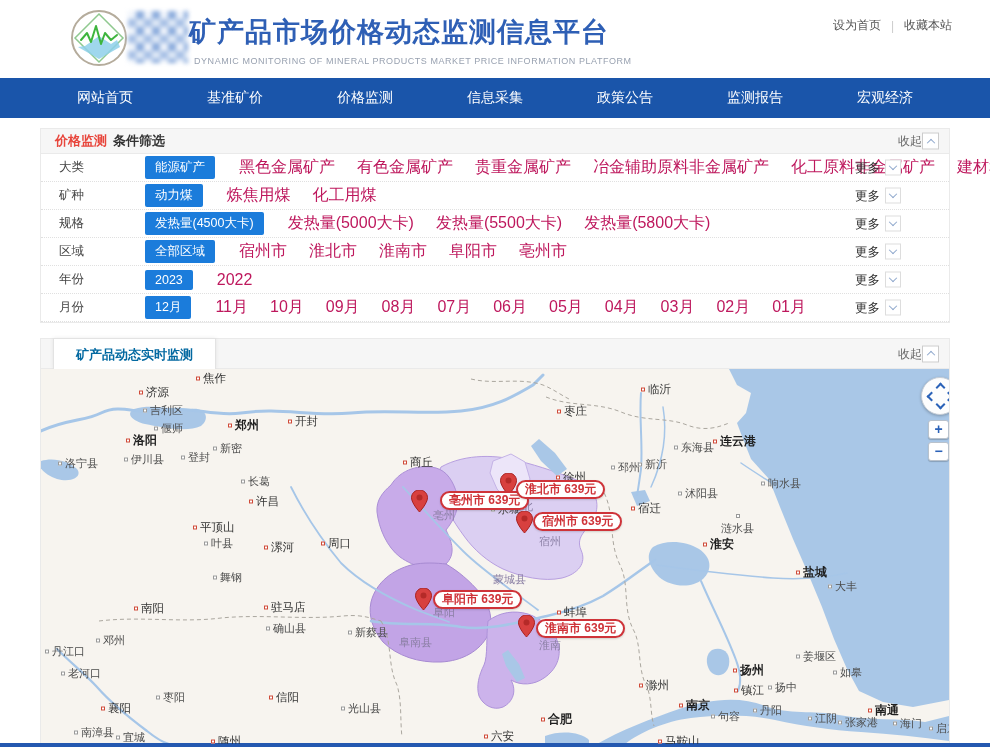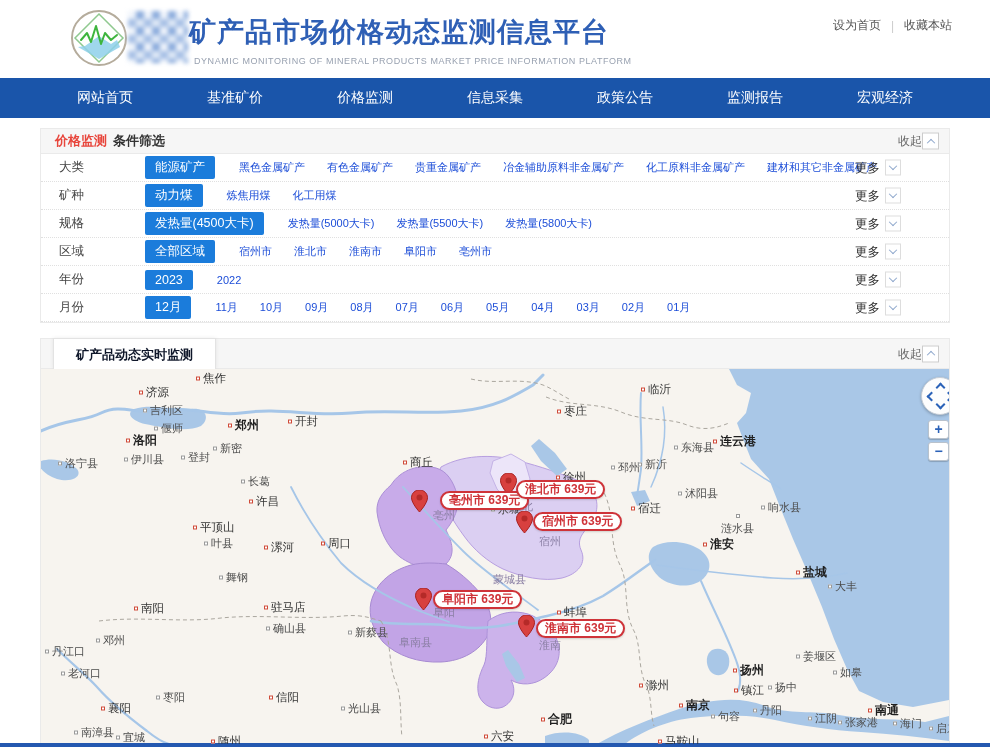--- a/index.html
+++ b/index.html
@@ -40,30 +40,30 @@
     display:flex; align-items:center; justify-content:center; }
   .chev { width:6px; height:6px; border-left:1px solid #8fa8cc; border-top:1px solid #8fa8cc; display:block; }
   .chev.up { transform:rotate(45deg) translate(1px,1px); }
   .chev.down { transform:rotate(225deg) translate(1px,1px); }
 
   .frow { display:flex; align-items:center; min-height:28px; padding:0 110px 0 18px;
     border-bottom:1px dotted #e0e0e0; position:relative; white-space:nowrap; }
   .flabel { width:86px; font-size:12.5px; color:#444; flex:none; }
   .chip { background:#1b7cdb; color:#fff; border:none; font-size:12.5px; padding:3px 10px;
     border-radius:2px; margin-right:24px; cursor:pointer; font-family:inherit; flex:none; }
-  .fopt { font-size:11px; color:#1d4ed8; margin-right:22px; cursor:pointer; }
+  .fopt { font-size:16px; color:#be185d; margin-right:22px; cursor:pointer; }
   .more { position:absolute; right:48px; top:50%; transform:translateY(-50%);
     display:flex; align-items:center; gap:5px; color:#333; font-size:12.5px; cursor:pointer; }
   .more .chev-box { width:16px; height:16px; border-color:#ddd; }
 
   
   .monitor-panel { top:338px; }
   .mband { height:30px; background:#f6f6f6; border-bottom:1px solid #eaeaea; position:relative; }
   .mtab { position:absolute; left:12px; top:-1px; height:31px; line-height:31px; background:#fff;
-    border:1px solid #e3e3e3; border-bottom:none; padding:0 22px; color:#0f172a;
+    border:1px solid #e3e3e3; border-bottom:none; padding:0 22px; color:#0369a1;
     font-weight:bold; font-size:13px; box-shadow:0 0 4px rgba(0,0,0,.08); cursor:pointer; }
   .map { position:relative; width:908px; height:375px; overflow:hidden; background:#f7f4ef; cursor:grab; }
   .map svg.bg { position:absolute; left:0; top:0; }
 
   .map-city { position:absolute; display:flex; align-items:center; gap:3px; white-space:nowrap;
     transform:translateY(-50%); font-size:11px; color:#4c4c4c; z-index:5; }
   .map-city .marker { width:4px; height:4px; background:#fff; border:1px solid #999; flex:none; }
   .map-city.city { color:#333; font-size:11.5px; }
   .map-city.city .marker { border-color:#cf4a38; }
   .map-city.bold { font-weight:bold; font-size:12px; color:#1f1f1f; }
@@ -349,21 +349,21 @@
           <span class="cname">叶县</span>
         </div>
         <div class="map-city city" style="left: 223px; top: 178px;">
           <i class="marker"></i>
           <span class="cname">漯河</span>
         </div>
         <div class="map-city city" style="left: 280px; top: 174px;">
           <i class="marker"></i>
           <span class="cname">周口</span>
         </div>
-        <div class="map-city county" style="left: 178px; top: 208px;">
+        <div class="map-city county" style="left: 172px; top: 208px;">
           <i class="marker"></i>
           <span class="cname">舞钢</span>
         </div>
         <div class="map-city city" style="left: 93px; top: 239px;">
           <i class="marker"></i>
           <span class="cname">南阳</span>
         </div>
         <div class="map-city city" style="left: 223px; top: 238px;">
           <i class="marker"></i>
           <span class="cname">驻马店</span>
@@ -449,21 +449,21 @@
           <span class="cname">永城</span>
         </div>
         <div class="map-city county" style="left: 637px; top: 124px;">
           <i class="marker"></i>
           <span class="cname">沭阳县</span>
         </div>
         <div class="map-city city" style="left: 590px; top: 139px;">
           <i class="marker"></i>
           <span class="cname">宿迁</span>
         </div>
-        <div class="map-city county" style="left: 720px; top: 114px; margin-top: 24px;">
+        <div class="map-city county" style="left: 720px; top: 114px;">
           <i class="marker"></i>
           <span class="cname">响水县</span>
         </div>
         <div class="map-city county" style="left: 680px; top: 156px; flex-direction: column;">
           <i class="marker"></i>
           <span class="cname">涟水县</span>
         </div>
         <div class="map-city city bold" style="left: 662px; top: 175px;">
           <i class="marker"></i>
           <span class="cname">淮安</span>

